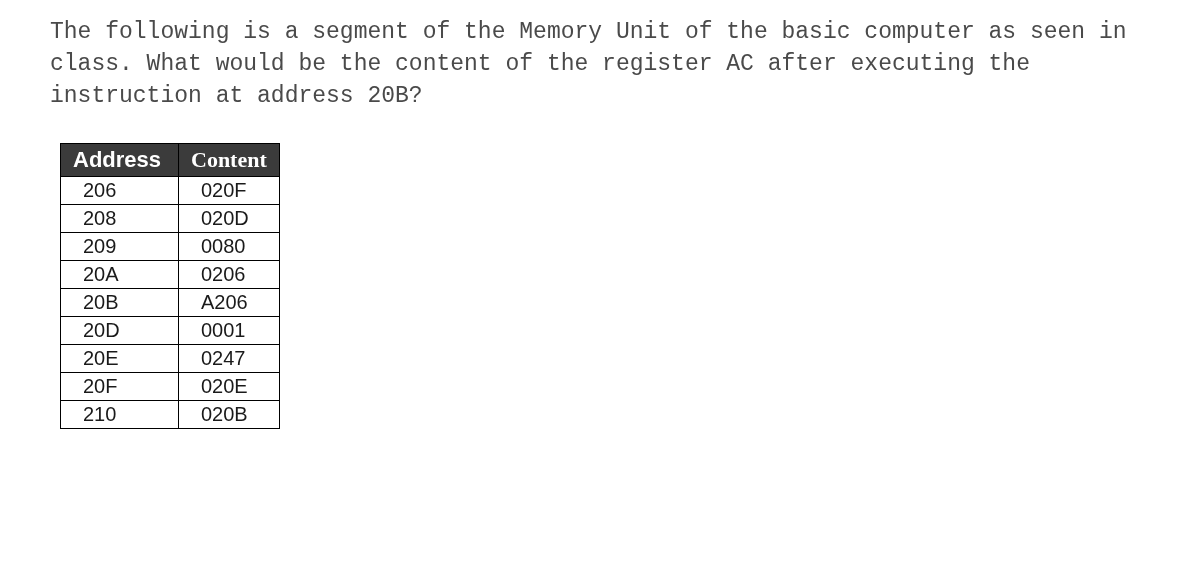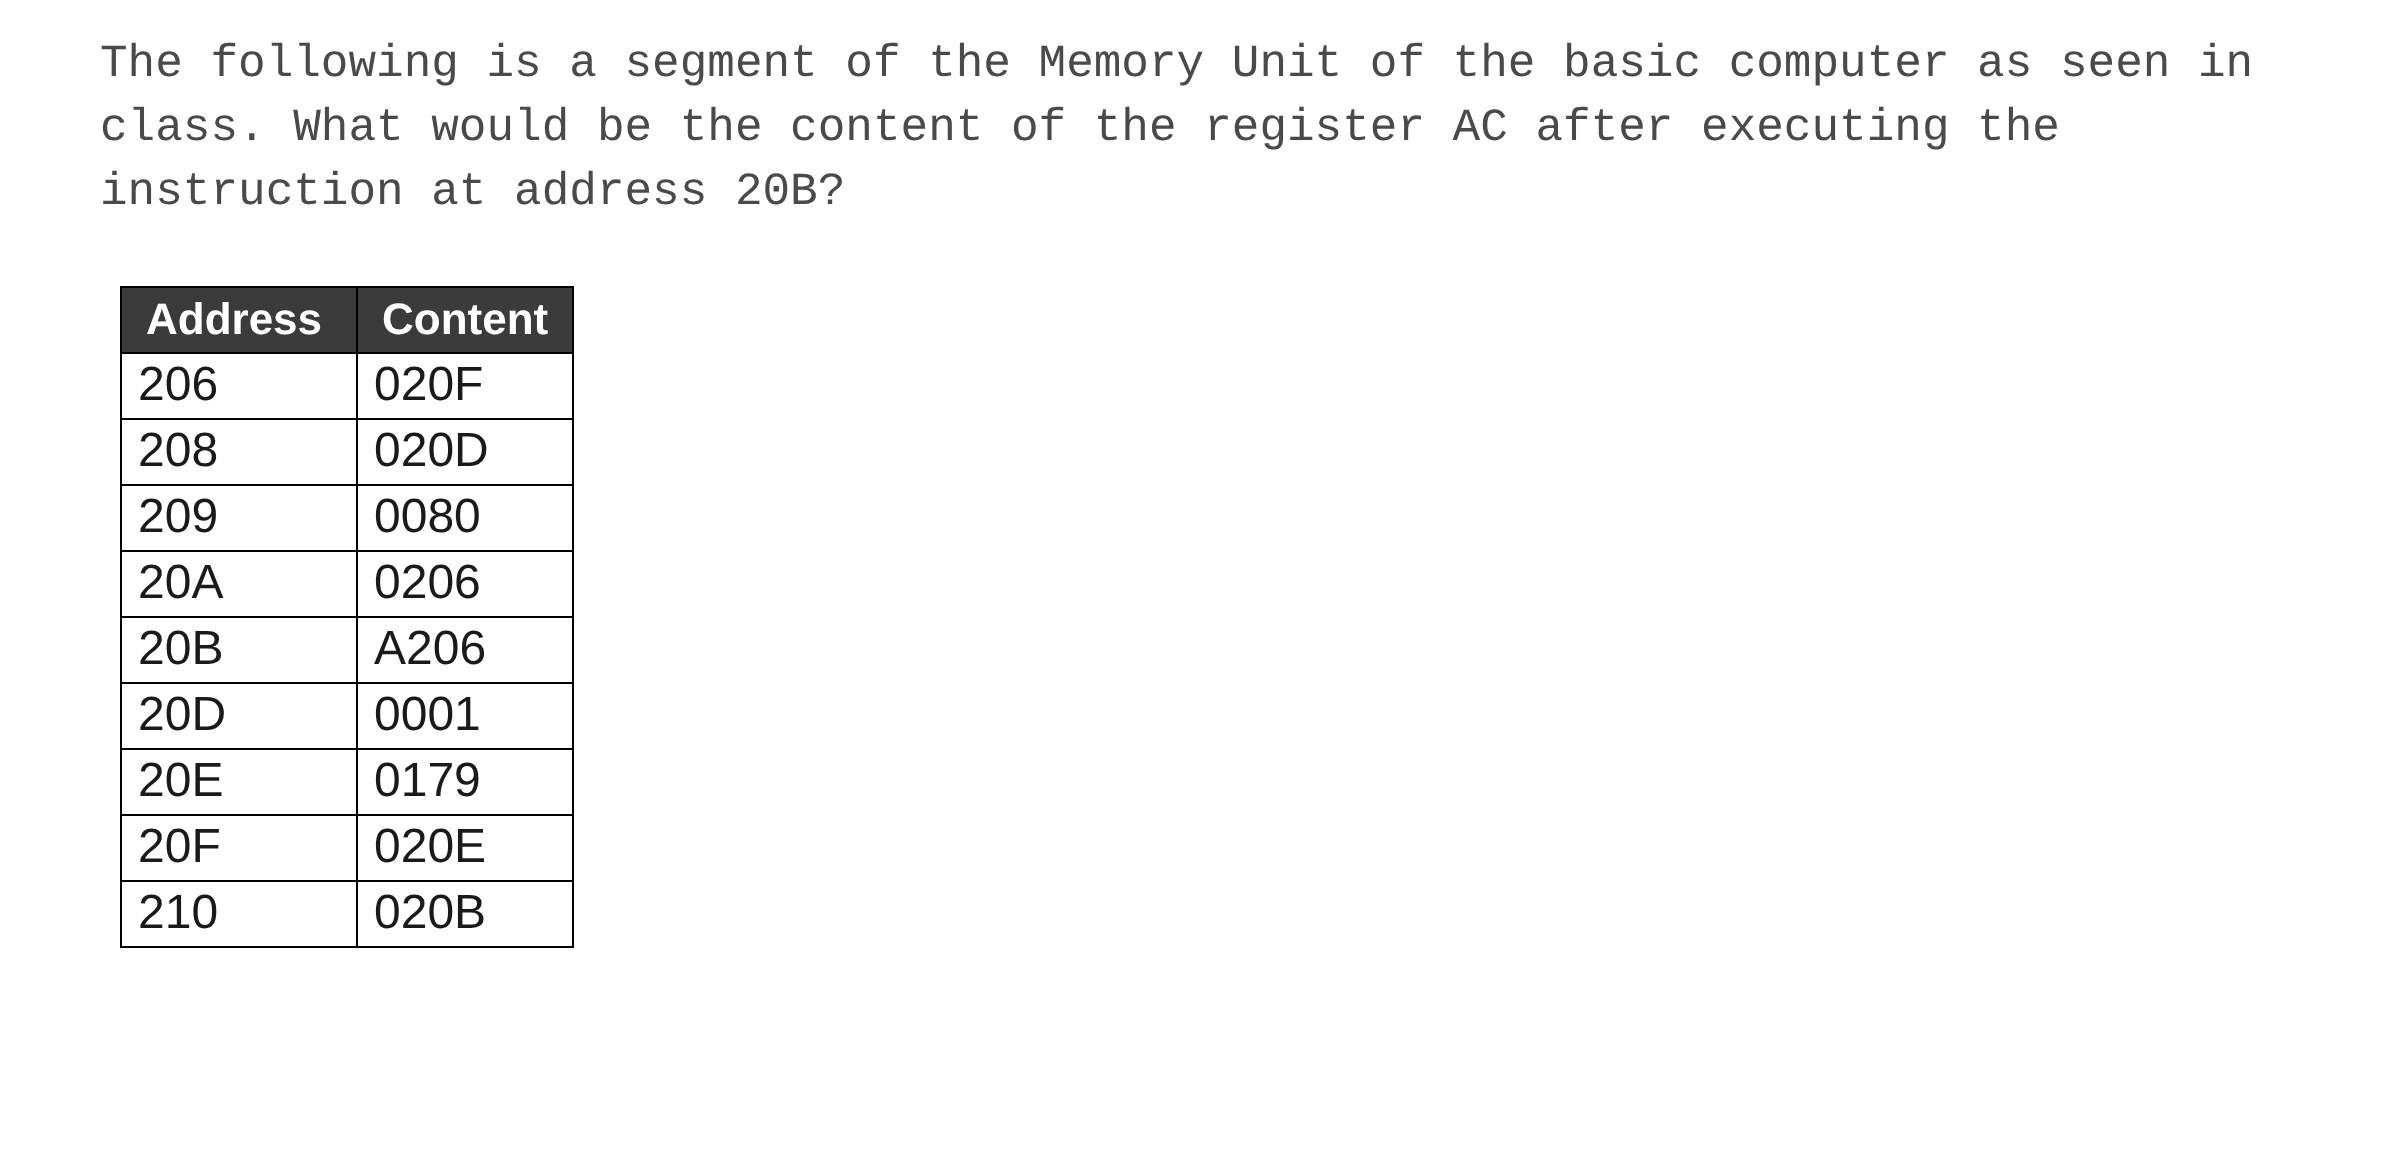--- a/index.html
+++ b/index.html
@@ -33,25 +33,26 @@
       font-size: 22px;
       padding: 3px 12px;
       text-align: left;
       border: 1px solid #000000;
     }
     .memory-table th.address-header {
       width: 118px;
     }
     .memory-table th.content-header {
       width: 96px;
+      font-family: Liberation Serif, serif;
     }
     .memory-table td {
       border: 1px solid #000000;
-      padding: 2px 8px;
-      font-size: 24px;
+      padding: 2px 22px;
+      font-size: 20px;
       color: #1a1a1a;
       text-align: left;
     }
   </style>
 </head>
 <body>
 
 <p class="question-text">The following is a segment of the Memory Unit of the basic computer as seen in class. What would be the content of the register AC after executing the instruction at address 20B?</p>
 
 <table class="memory-table">
@@ -81,21 +82,21 @@
     <tr>
       <td>20B</td>
       <td>A206</td>
     </tr>
     <tr>
       <td>20D</td>
       <td>0001</td>
     </tr>
     <tr>
       <td>20E</td>
-      <td>0179</td>
+      <td>0247</td>
     </tr>
     <tr>
       <td>20F</td>
       <td>020E</td>
     </tr>
     <tr>
       <td>210</td>
       <td>020B</td>
     </tr>
   </tbody>

